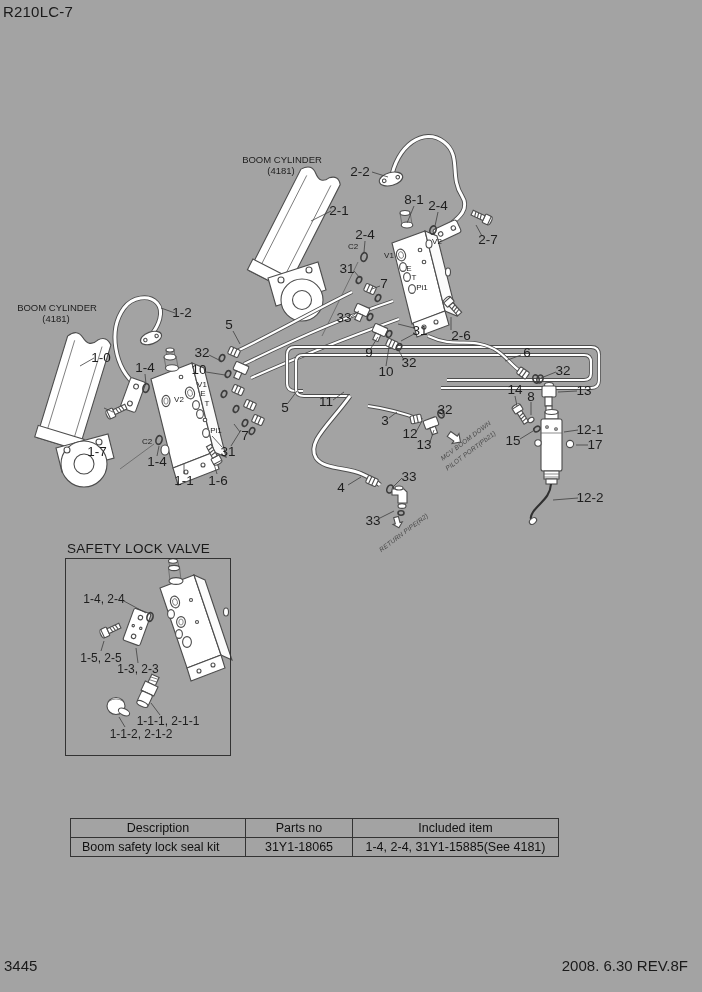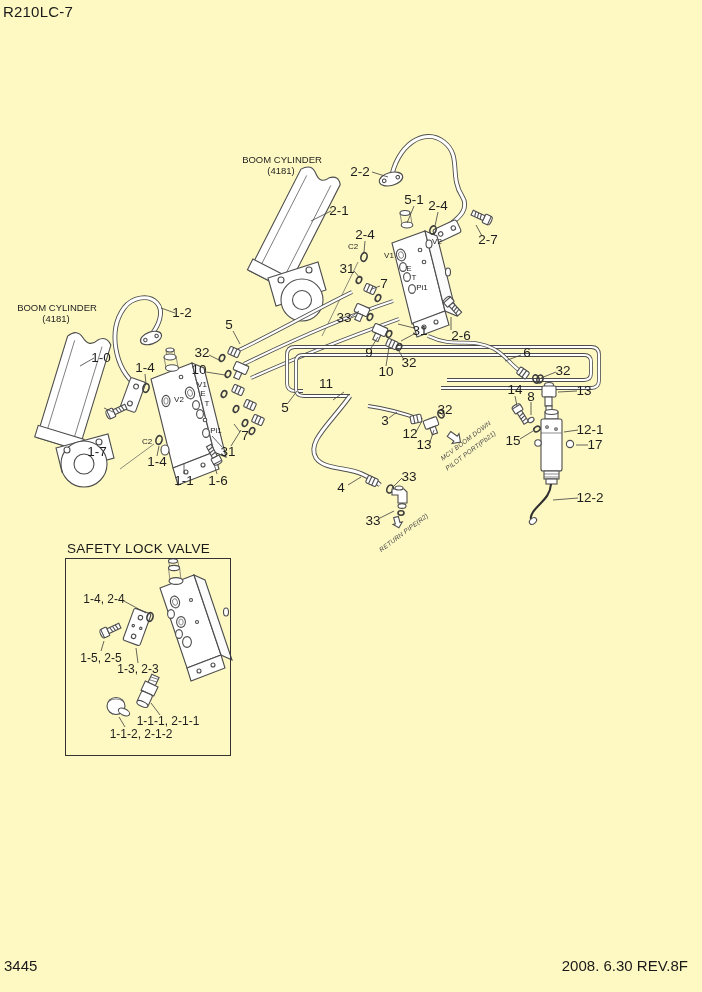--- a/index.html
+++ b/index.html
@@ -1,16 +1,16 @@
 <!DOCTYPE html>
 <html><head>
 <meta charset="utf-8">
 <style>
   html,body{margin:0;padding:0;background:#fff;}
-  .page{position:relative;width:702px;height:992px;background:#fef9c3;overflow:hidden;
+  .page{position:relative;width:702px;height:992px;background:#a3a3a3;overflow:hidden;
         font-family:"Liberation Sans","DejaVu Sans",sans-serif;color:#1a1a1a;}
   .abs{position:absolute;}
   #model-code{left:3px;top:3px;font-size:15px;letter-spacing:.2px;}
   #page-title{left:129px;top:1px;font-size:19px;letter-spacing:.2px;}
   #page-number{left:4px;top:957px;font-size:15px;}
   #revision{right:14px;top:957px;font-size:15px;}
   #inset-box{left:65px;top:558px;width:164px;height:196px;border:1.3px solid #333;}
   #inset-title{left:67px;top:541px;font-size:13.5px;letter-spacing:.3px;}
   #diagram-svg{left:0;top:0;}
   .callout{position:absolute;transform:translate(-50%,-50%);font-size:13.5px;
@@ -377,21 +377,21 @@
   <div class="abs" id="inset-box"></div>
   <span class="abs" id="inset-title">SAFETY LOCK VALVE</span>
 
   <div id="callout-layer" class="abs" style="left:0;top:0;width:702px;height:992px;">
       <span class="callout" style="left: 282px; top: 160px; font-size: 9.5px;">BOOM CYLINDER</span>
       <span class="callout" style="left: 281px; top: 171px; font-size: 9.5px;">(4181)</span>
       <span class="callout" style="left: 57px; top: 308px; font-size: 9.5px;">BOOM CYLINDER</span>
       <span class="callout" style="left: 56px; top: 319px; font-size: 9.5px;">(4181)</span>
       <span class="callout" style="left: 360px; top: 172px;">2-2</span>
       <span class="callout" style="left: 339px; top: 211px;">2-1</span>
-      <span class="callout" style="left: 414px; top: 200px;">5-1</span>
+      <span class="callout" style="left: 414px; top: 200px;">8-1</span>
       <span class="callout" style="left: 438px; top: 206px;">2-4</span>
       <span class="callout" style="left: 488px; top: 240px;">2-7</span>
       <span class="callout" style="left: 365px; top: 235px;">2-4</span>
       <span class="callout" style="left: 353px; top: 247px; font-size: 8px;">C2</span>
       <span class="callout" style="left: 389px; top: 256px; font-size: 8px;">V1</span>
       <span class="callout" style="left: 437px; top: 242px; font-size: 8px;">V2</span>
       <span class="callout" style="left: 409px; top: 269px; font-size: 8px;">E</span>
       <span class="callout" style="left: 414px; top: 278px; font-size: 8px;">T</span>
       <span class="callout" style="left: 422px; top: 288px; font-size: 8px;">Pi1</span>
       <span class="callout" style="left: 347px; top: 269px;">31</span>
@@ -410,21 +410,21 @@
       <span class="callout" style="left: 513px; top: 441px;">15</span>
       <span class="callout" style="left: 590px; top: 430px;">12-1</span>
       <span class="callout" style="left: 595px; top: 445px;">17</span>
       <span class="callout" style="left: 590px; top: 498px;">12-2</span>
       <span class="callout note" style="left: 466px; top: 441px; font-size: 6.5px; transform: translate(-50%, -50%) rotate(-37deg);">MCV BOOM DOWN</span>
       <span class="callout note" style="left: 471px; top: 451px; font-size: 6.5px; transform: translate(-50%, -50%) rotate(-37deg);">PILOT PORT(Pb21)</span>
       <span class="callout" style="left: 445px; top: 410px;">32</span>
       <span class="callout" style="left: 410px; top: 434px;">12</span>
       <span class="callout" style="left: 424px; top: 445px;">13</span>
       <span class="callout" style="left: 385px; top: 421px;">3</span>
-      <span class="callout" style="left: 326px; top: 384px;">11</span>
+      <span class="callout" style="left: 326px; top: 402px;">11</span>
       <span class="callout" style="left: 341px; top: 488px;">4</span>
       <span class="callout" style="left: 409px; top: 477px;">33</span>
       <span class="callout" style="left: 373px; top: 521px;">33</span>
       <span class="callout note" style="left: 404px; top: 533px; font-size: 6.5px; transform: translate(-50%, -50%) rotate(-37deg);">RETURN PIPE(R2)</span>
       <span class="callout" style="left: 229px; top: 325px;">5</span>
       <span class="callout" style="left: 285px; top: 408px;">5</span>
       <span class="callout" style="left: 202px; top: 353px;">32</span>
       <span class="callout" style="left: 199px; top: 370px;">10</span>
       <span class="callout" style="left: 182px; top: 313px;">1-2</span>
       <span class="callout" style="left: 101px; top: 358px;">1-0</span>
@@ -441,16 +441,35 @@
       <span class="callout" style="left: 207px; top: 404px; font-size: 8px;">T</span>
       <span class="callout" style="left: 216px; top: 431px; font-size: 8px;">Pi1</span>
       <span class="callout" style="left: 147px; top: 442px; font-size: 8px;">C2</span>
       <span class="callout" style="left: 104px; top: 599px; font-size: 12px;">1-4, 2-4</span>
       <span class="callout" style="left: 101px; top: 658px; font-size: 12px;">1-5, 2-5</span>
       <span class="callout" style="left: 138px; top: 669px; font-size: 12px;">1-3, 2-3</span>
       <span class="callout" style="left: 168px; top: 721px; font-size: 12px;">1-1-1, 2-1-1</span>
       <span class="callout" style="left: 141px; top: 734px; font-size: 12px;">1-1-2, 2-1-2</span>
     </div>
 
+  <table id="parts">
+    <colgroup>
+        <col style="width:175px">
+        <col style="width:107px">
+        <col style="width:206px">
+      </colgroup>
+    <tbody>
+      <tr>
+        <td>Description</td>
+        <td>Parts no</td>
+        <td>Included item</td>
+      </tr>
+      <tr>
+        <td class="cell-left">Boom safety lock seal kit</td>
+        <td>31Y1-18065</td>
+        <td>1-4, 2-4, 31Y1-15885(See 4181)</td>
+      </tr>
+    </tbody>
+  </table>
 
   <span class="abs" id="page-number">3445</span>
   <span class="abs" id="revision">2008. 6.30  REV.8F</span>
 </div>
 
 </body></html>

